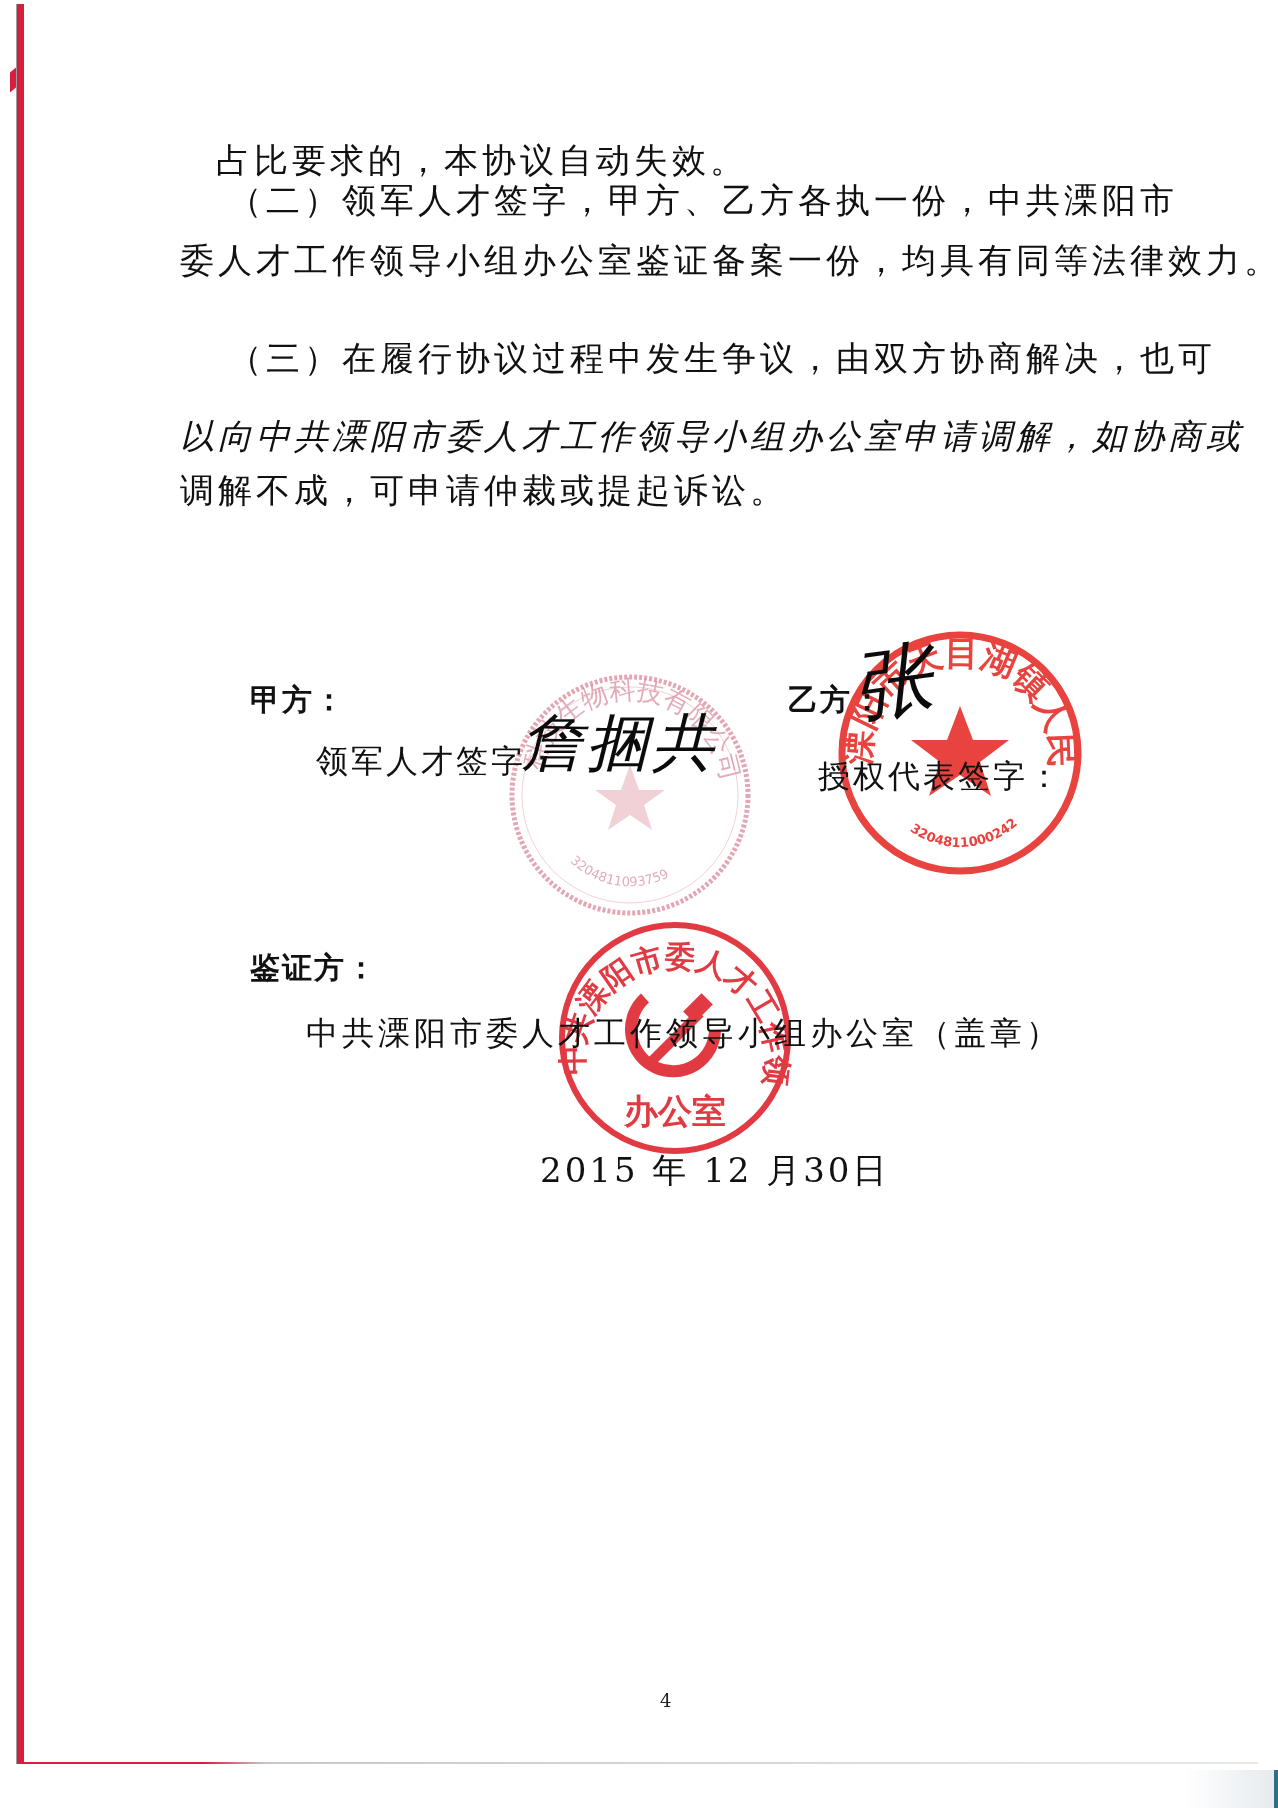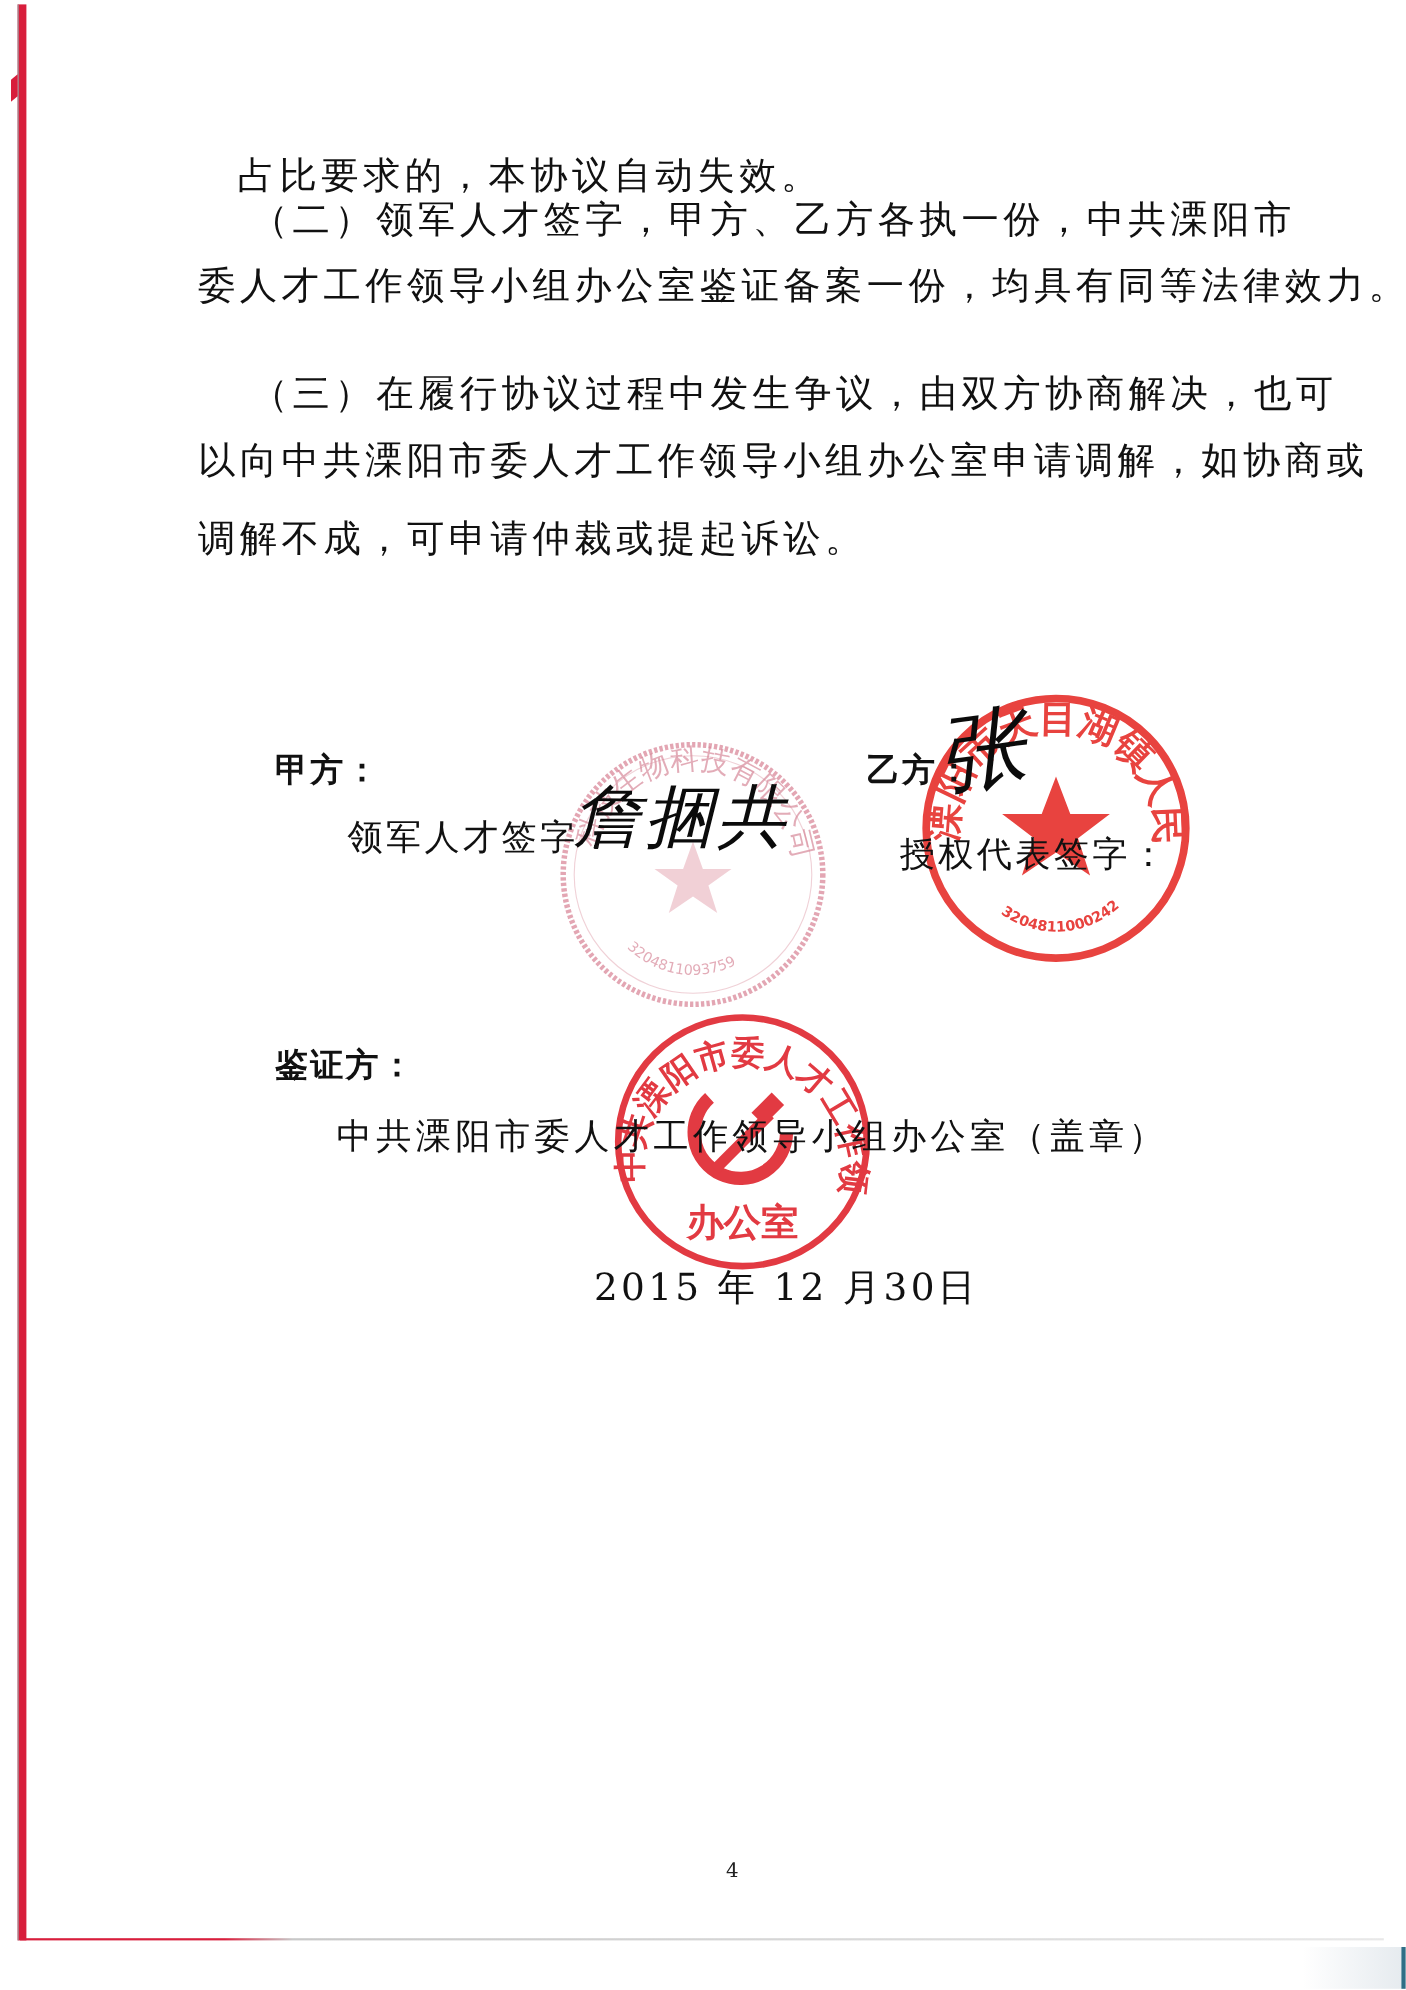--- a/index.html
+++ b/index.html
@@ -128,21 +128,21 @@
 <div class="binding-line"></div>
 <div class="binding-tick"></div>
 <div class="bottom-edge"></div>
 <div class="corner-shade"></div>
 <div class="corner-teal"></div>
 
 <div class="para" style="top:140px;margin-left:36px;">占比要求的，本协议自动失效。</div>
 <div class="para" style="top:180px; left:228px; top:180px;">（二）领军人才签字，甲方、乙方各执一份，中共溧阳市</div>
 <div class="para" style="top:240px;">委人才工作领导小组办公室鉴证备案一份，均具有同等法律效力。</div>
 <div class="para" style="top:338px; left:228px;">（三）在履行协议过程中发生争议，由双方协商解决，也可</div>
-<div class="para" style="top:399px;">以向中共溧阳市委人才工作领导小组办公室申请调解，如协商或</div>
+<div class="para" style="top:416px;font-style:italic;">以向中共溧阳市委人才工作领导小组办公室申请调解，如协商或</div>
 <div class="para" style="top:470px;">调解不成，可申请仲裁或提起诉讼。</div>
 
 <div class="seal" style="left:505px; top:670px; width:250px; height:250px;">
   <svg viewBox="0 0 250 250">
     <circle cx="125" cy="125" r="118" fill="none" stroke="#d9889a" stroke-width="5" stroke-dasharray="3 2" opacity="0.75"></circle>
     <circle cx="125" cy="125" r="108" fill="none" stroke="#e2a4b0" stroke-width="1" opacity="0.5"></circle>
     <polygon points="125,95 134,120 160,120 139,135 147,160 125,145 103,160 111,135 90,120 116,120" fill="#e6a9b4" opacity="0.55"></polygon>
     <path id="arcA" d="M 35 140 A 92 92 0 1 1 215 140" fill="none"></path>
     <text font-size="26" fill="#d7899a" opacity="0.7" font-family="DejaVu Sans, sans-serif">
       <textPath href="#arcA" startOffset="12%">科技生物科技有限公司</textPath>

